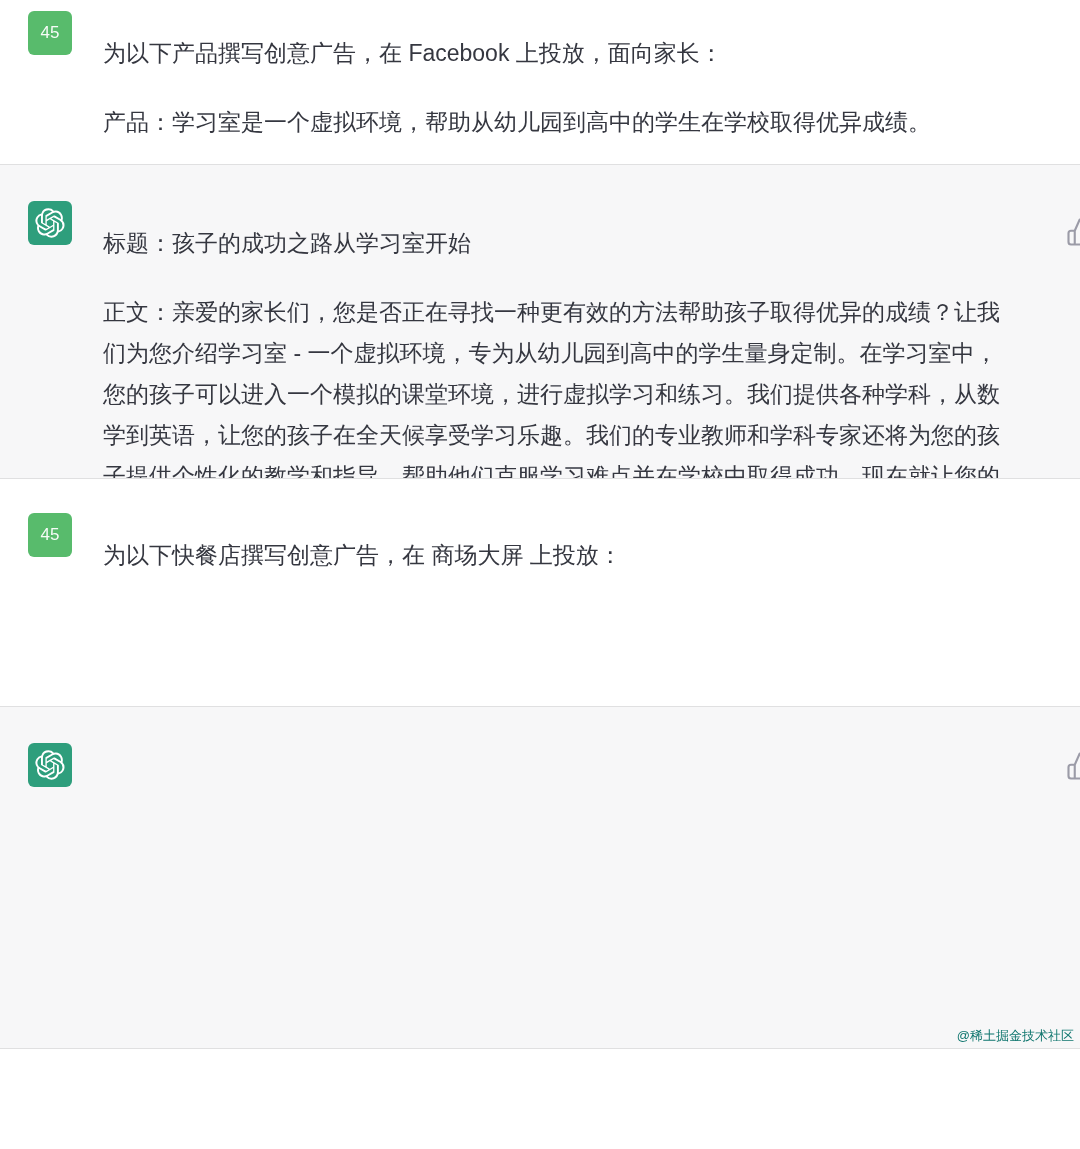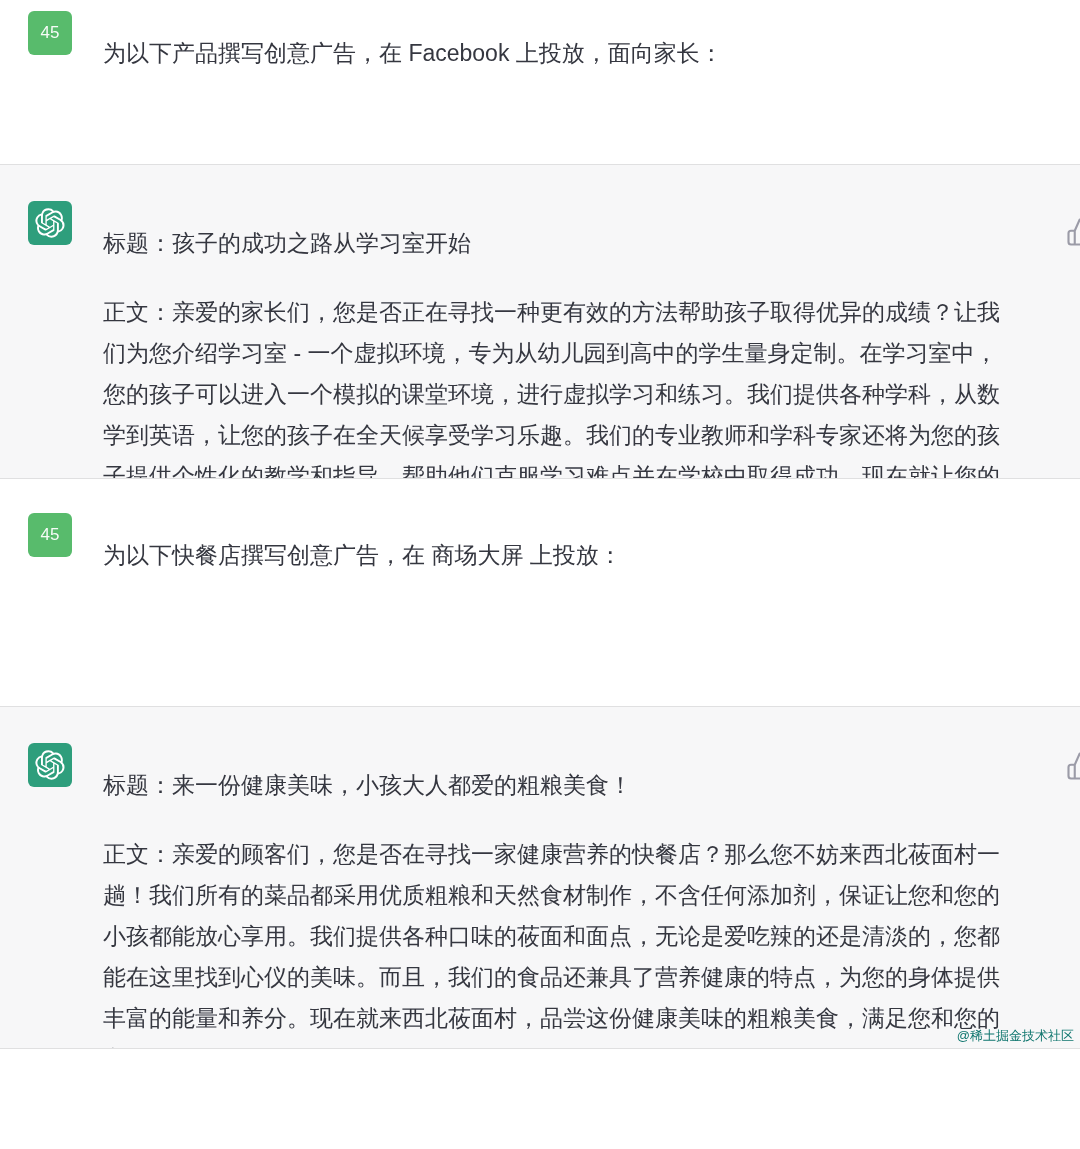--- a/index.html
+++ b/index.html
@@ -94,20 +94,21 @@
 </head>
 <body>
 
 <section class="msg user msg1">
   <div class="msg-inner">
     <div class="avatar user-avatar">
       <span>45</span>
     </div>
     <div class="content">
       <p>为以下产品撰写创意广告，在 Facebook 上投放，面向家长：</p>
+      <p>产品：学习室是一个虚拟环境，帮助从幼儿园到高中的学生在学校取得优异成绩。</p>
     </div>
   </div>
 </section>
 
 <section class="msg assistant msg2">
   <div class="msg-inner">
     <div class="avatar bot-avatar">
       <svg viewBox="0 0 41 41" fill="#ffffff" xmlns="http://www.w3.org/2000/svg" aria-hidden="true">
         <path d="M37.532 16.87a9.963 9.963 0 0 0-.856-8.184 10.078 10.078 0 0 0-10.855-4.835A9.964 9.964 0 0 0 18.306.5a10.079 10.079 0 0 0-9.614 6.977 9.967 9.967 0 0 0-6.664 4.834 10.08 10.08 0 0 0 1.24 11.817 9.965 9.965 0 0 0 .856 8.185 10.079 10.079 0 0 0 10.855 4.835 9.965 9.965 0 0 0 7.516 3.35 10.078 10.078 0 0 0 9.617-6.981 9.967 9.967 0 0 0 6.663-4.834 10.079 10.079 0 0 0-1.243-11.813ZM22.498 37.886a7.474 7.474 0 0 1-4.799-1.735c.061-.033.168-.091.237-.134l7.964-4.6a1.294 1.294 0 0 0 .655-1.134V19.054l3.366 1.944a.12.12 0 0 1 .066.092v9.299a7.505 7.505 0 0 1-7.49 7.496ZM6.392 31.006a7.471 7.471 0 0 1-.894-5.023c.06.036.162.099.237.141l7.964 4.6a1.297 1.297 0 0 0 1.308 0l9.724-5.614v3.888a.12.12 0 0 1-.048.103l-8.051 4.649a7.504 7.504 0 0 1-10.24-2.744ZM4.297 13.62A7.469 7.469 0 0 1 8.2 10.333c0 .068-.004.19-.004.274v9.201a1.294 1.294 0 0 0 .654 1.132l9.723 5.614-3.366 1.944a.12.12 0 0 1-.114.01L7.04 23.856a7.504 7.504 0 0 1-2.743-10.237Zm27.658 6.437-9.724-5.615 3.367-1.943a.121.121 0 0 1 .113-.01l8.052 4.648a7.498 7.498 0 0 1-1.158 13.528v-9.476a1.293 1.293 0 0 0-.65-1.132Zm3.35-5.043c-.059-.037-.162-.099-.236-.141l-7.965-4.6a1.298 1.298 0 0 0-1.308 0l-9.723 5.614v-3.888a.12.12 0 0 1 .048-.103l8.05-4.645a7.497 7.497 0 0 1 11.135 7.763Zm-21.063 6.929-3.367-1.944a.12.12 0 0 1-.065-.092v-9.299a7.497 7.497 0 0 1 12.293-5.756 6.94 6.94 0 0 0-.236.134l-7.965 4.6a1.294 1.294 0 0 0-.654 1.132l-.006 11.225Zm1.829-3.943 4.33-2.501 4.332 2.5v5l-4.331 2.5-4.331-2.5Z"></path>
       </svg>
@@ -135,24 +136,20 @@
   </div>
 </section>
 
 <section class="msg assistant msg4">
   <div class="msg-inner">
     <div class="avatar bot-avatar">
       <svg viewBox="0 0 41 41" fill="#ffffff" xmlns="http://www.w3.org/2000/svg" aria-hidden="true">
         <path d="M37.532 16.87a9.963 9.963 0 0 0-.856-8.184 10.078 10.078 0 0 0-10.855-4.835A9.964 9.964 0 0 0 18.306.5a10.079 10.079 0 0 0-9.614 6.977 9.967 9.967 0 0 0-6.664 4.834 10.08 10.08 0 0 0 1.24 11.817 9.965 9.965 0 0 0 .856 8.185 10.079 10.079 0 0 0 10.855 4.835 9.965 9.965 0 0 0 7.516 3.35 10.078 10.078 0 0 0 9.617-6.981 9.967 9.967 0 0 0 6.663-4.834 10.079 10.079 0 0 0-1.243-11.813ZM22.498 37.886a7.474 7.474 0 0 1-4.799-1.735c.061-.033.168-.091.237-.134l7.964-4.6a1.294 1.294 0 0 0 .655-1.134V19.054l3.366 1.944a.12.12 0 0 1 .066.092v9.299a7.505 7.505 0 0 1-7.49 7.496ZM6.392 31.006a7.471 7.471 0 0 1-.894-5.023c.06.036.162.099.237.141l7.964 4.6a1.297 1.297 0 0 0 1.308 0l9.724-5.614v3.888a.12.12 0 0 1-.048.103l-8.051 4.649a7.504 7.504 0 0 1-10.24-2.744ZM4.297 13.62A7.469 7.469 0 0 1 8.2 10.333c0 .068-.004.19-.004.274v9.201a1.294 1.294 0 0 0 .654 1.132l9.723 5.614-3.366 1.944a.12.12 0 0 1-.114.01L7.04 23.856a7.504 7.504 0 0 1-2.743-10.237Zm27.658 6.437-9.724-5.615 3.367-1.943a.121.121 0 0 1 .113-.01l8.052 4.648a7.498 7.498 0 0 1-1.158 13.528v-9.476a1.293 1.293 0 0 0-.65-1.132Zm3.35-5.043c-.059-.037-.162-.099-.236-.141l-7.965-4.6a1.298 1.298 0 0 0-1.308 0l-9.723 5.614v-3.888a.12.12 0 0 1 .048-.103l8.05-4.645a7.497 7.497 0 0 1 11.135 7.763Zm-21.063 6.929-3.367-1.944a.12.12 0 0 1-.065-.092v-9.299a7.497 7.497 0 0 1 12.293-5.756 6.94 6.94 0 0 0-.236.134l-7.965 4.6a1.294 1.294 0 0 0-.654 1.132l-.006 11.225Zm1.829-3.943 4.33-2.501 4.332 2.5v5l-4.331 2.5-4.331-2.5Z"></path>
       </svg>
     </div>
-    <div class="content">
-      <p>标题：来一份健康美味，小孩大人都爱的粗粮美食！</p>
-      <p>正文：亲爱的顾客们，您是否在寻找一家健康营养的快餐店？那么您不妨来西北莜面村一趟！我们所有的菜品都采用优质粗粮和天然食材制作，不含任何添加剂，保证让您和您的小孩都能放心享用。我们提供各种口味的莜面和面点，无论是爱吃辣的还是清淡的，您都能在这里找到心仪的美味。而且，我们的食品还兼具了营养健康的特点，为您的身体提供丰富的能量和养分。现在就来西北莜面村，品尝这份健康美味的粗粮美食，满足您和您的家人的味蕾吧！</p>
-    </div>
   </div>
   <div class="feedback">
     <svg viewBox="0 0 24 24" fill="none" stroke="currentColor" stroke-width="1.7" stroke-linecap="round" stroke-linejoin="round">
       <path d="M14 9V5a3 3 0 0 0-3-3l-4 9v11h11.28a2 2 0 0 0 2-1.7l1.38-9a2 2 0 0 0-2-2.3zM7 22H4a2 2 0 0 1-2-2v-7a2 2 0 0 1 2-2h3"></path>
     </svg>
   </div>
   <div class="watermark">@稀土掘金技术社区</div>
 </section>
 
 <div class="bottom-strip"></div>

